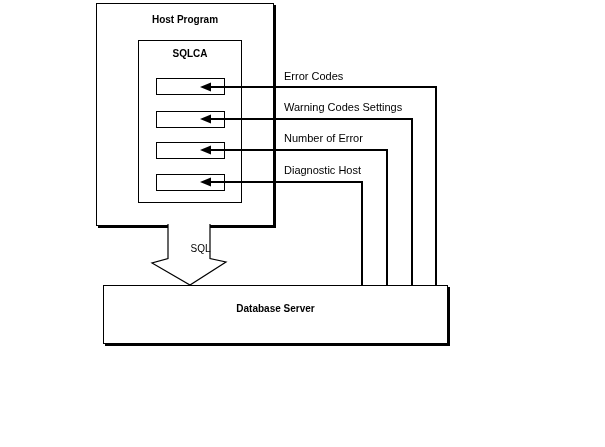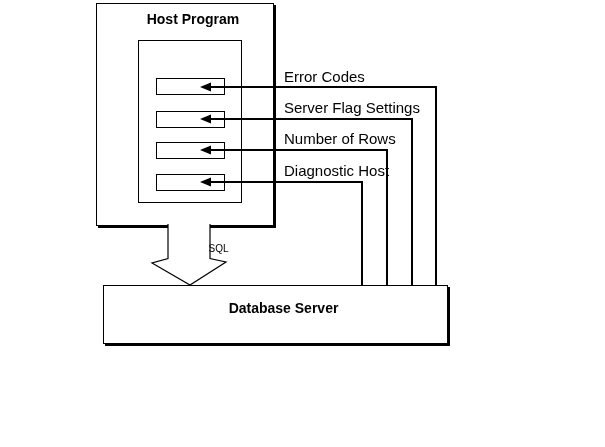--- a/index.html
+++ b/index.html
@@ -34,41 +34,39 @@
     position: absolute;
     left: 0; top: 0;
     width: 605px; height: 447px;
   }
   .label {
     position: absolute;
     color: #000000;
     white-space: nowrap;
   }
   .title {
-    font-size: 14px;
+    font-size: 10px;
     font-weight: bold;
     line-height: 11px;
     text-align: center;
-    padding-left: 8px;
   }
   .host-title  { left: 96px;  top: 14px;  width: 178px; }
   .sqlca-title { left: 138px; top: 48px;  width: 104px; }
   .db-title    { left: 103px; top: 303px; width: 345px; }
   .field-label {
     left: 284px;
-    font-size: 15px;
+    font-size: 11px;
     line-height: 11px;
     font-weight: normal;
   }
   .sql-label {
     left: 168px; top: 243px; width: 65px;
     font-size: 10px;
     line-height: 11px;
     text-align: center;
-    padding-left: 18px;
   }
 </style>
 </head>
 <body>
 
 <div class="canvas">
 
   <div class="box host-box"></div>
   <div class="box-plain sqlca-box"></div>
 
@@ -98,22 +96,23 @@
 
     <g fill="none" stroke-width="2" stroke="#000000">
       <polyline points="206,182 362,182 362,286"></polyline>
       <polygon points="200,182 211,177.5 211,186.5" fill="#000000" stroke="none"></polygon>
     </g>
 
     <path d="M168,224 L168,258.5 L152,263 L190,285 L226,262 L210,258.5 L210,224" fill="#ffffff" stroke-width="1.2" stroke="#000000"></path>
   </svg>
 
   <div class="label title host-title">Host Program</div>
+  <div class="label title sqlca-title">SQLCA</div>
 
   <div class="label field-label" style="top:71px">Error Codes</div>
-  <div class="label field-label" style="top:102px">Server Flag Settings</div>
-  <div class="label field-label" style="top:133px">Number of Rows</div>
+  <div class="label field-label" style="top:102px">Warning Codes Settings</div>
+  <div class="label field-label" style="top:133px">Number of Error</div>
   <div class="label field-label" style="top:165px">Diagnostic Host</div>
 
   <div class="label sql-label">SQL</div>
   <div class="label title db-title">Database Server</div>
 
 </div>
 
 </body></html>

